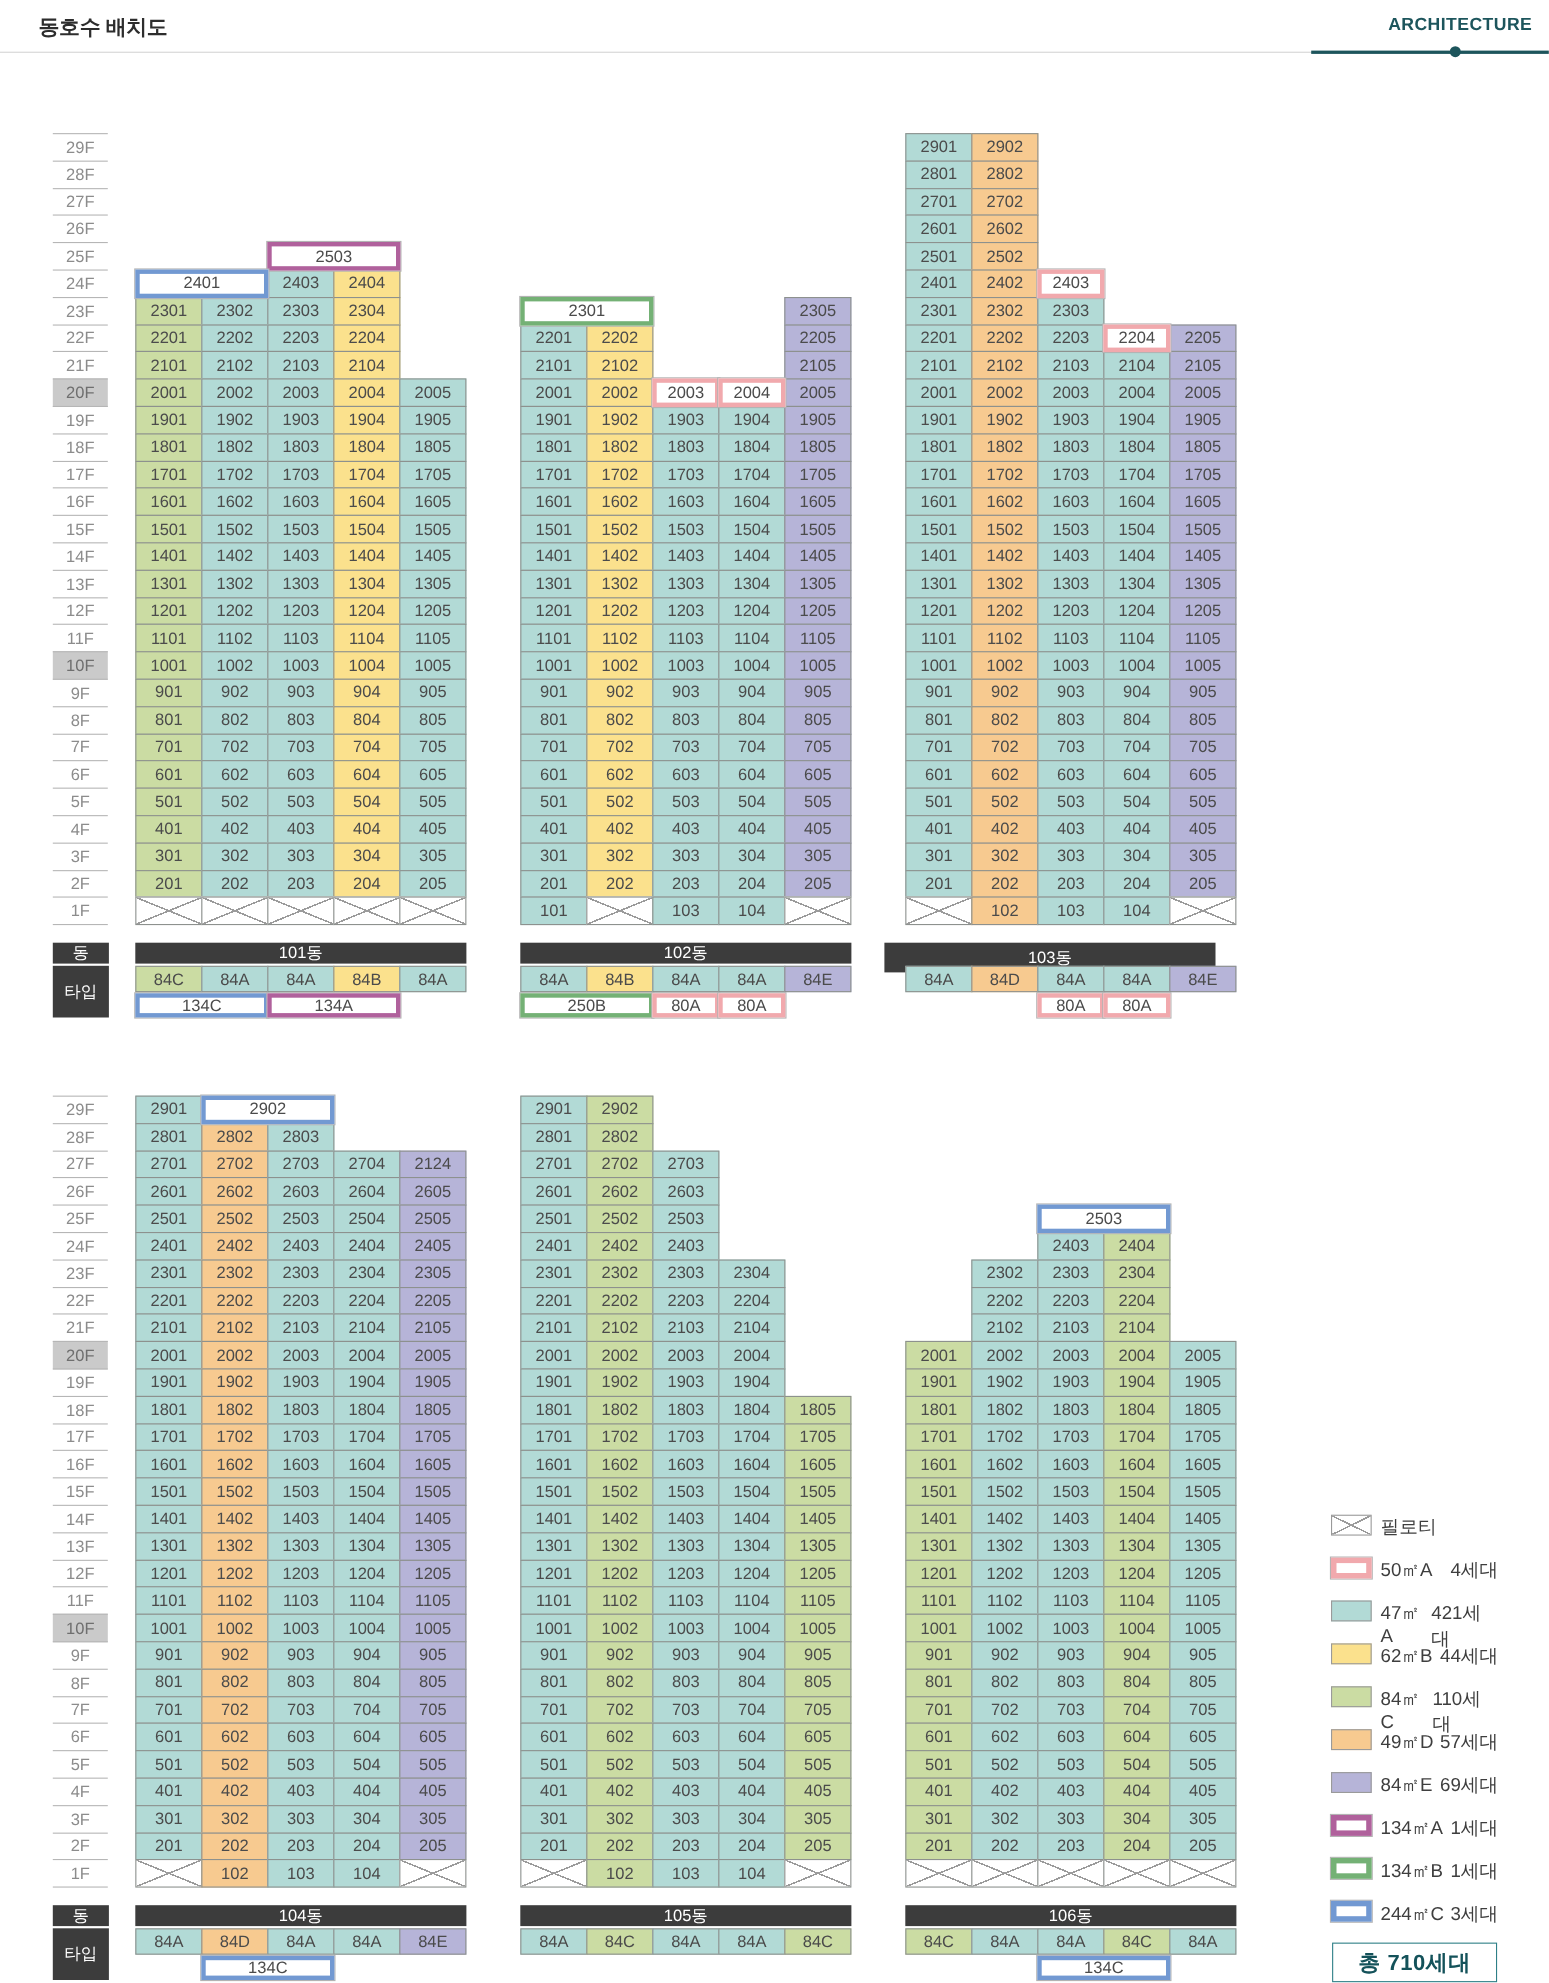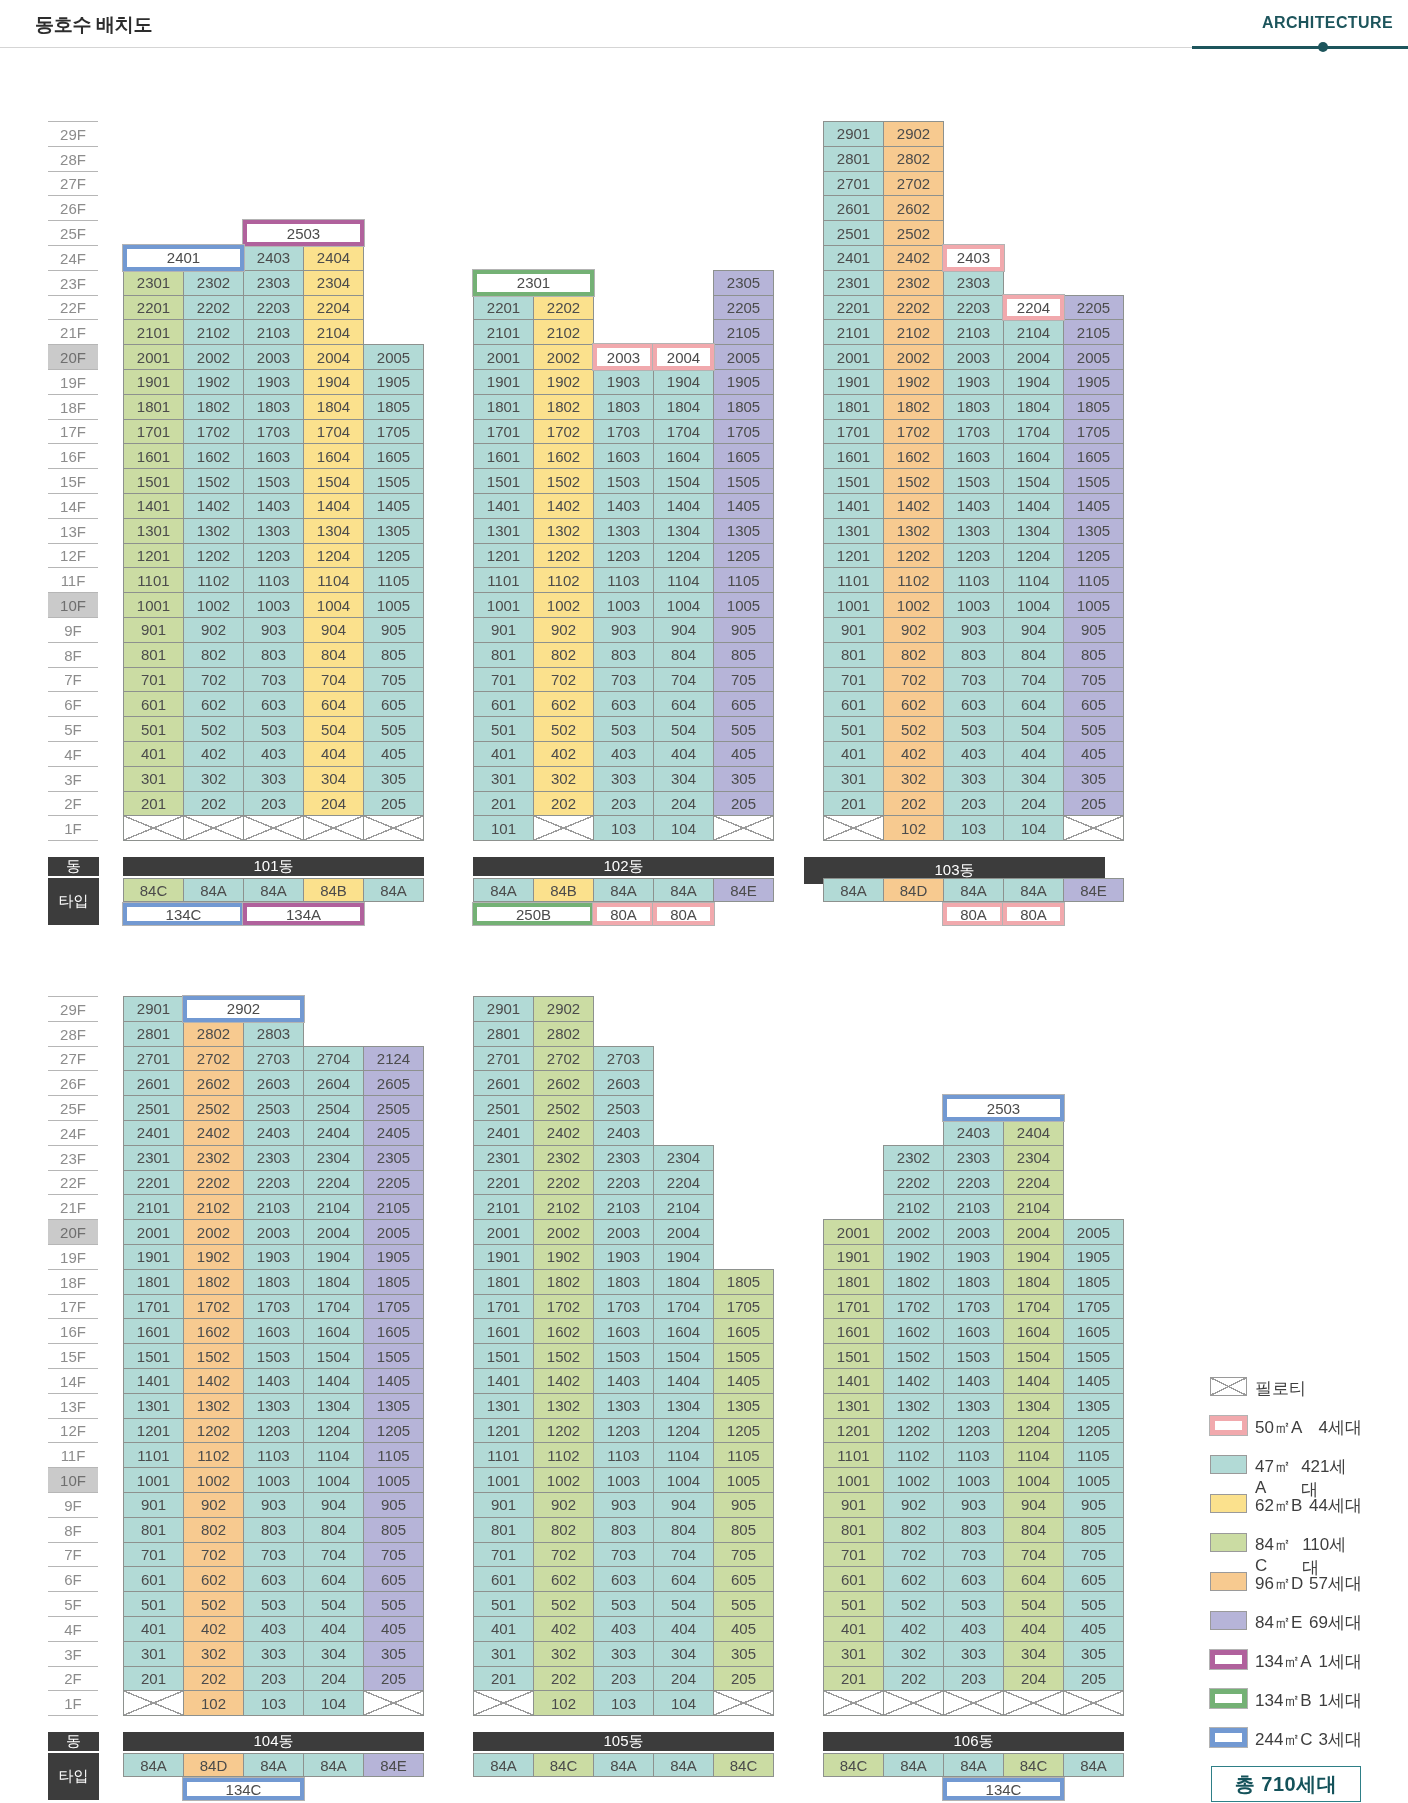--- a/index.html
+++ b/index.html
@@ -903,21 +903,21 @@
       <span class="leg-label">62㎡B</span>
       <span class="leg-count">44세대</span>
     </div>
     <div class="abs leg-row" style="left: 1210px; top: 1533px; width: 152px; height: 20px;">
       <div class="leg-sw fill" style="background: rgb(203, 220, 163);"></div>
       <span class="leg-label">84㎡C</span>
       <span class="leg-count">110세대</span>
     </div>
     <div class="abs leg-row" style="left: 1210px; top: 1572px; width: 152px; height: 20px;">
       <div class="leg-sw fill" style="background: rgb(247, 202, 144);"></div>
-      <span class="leg-label">96㎡D</span>
+      <span class="leg-label">49㎡D</span>
       <span class="leg-count">57세대</span>
     </div>
     <div class="abs leg-row" style="left: 1210px; top: 1611px; width: 152px; height: 20px;">
       <div class="leg-sw fill" style="background: rgb(182, 180, 216);"></div>
       <span class="leg-label">84㎡E</span>
       <span class="leg-count">69세대</span>
     </div>
     <div class="abs leg-row" style="left: 1210px; top: 1650px; width: 152px; height: 20px;">
       <div class="leg-sw bord" style="border-color: rgb(176, 97, 156);"></div>
       <span class="leg-label">134㎡A</span>

